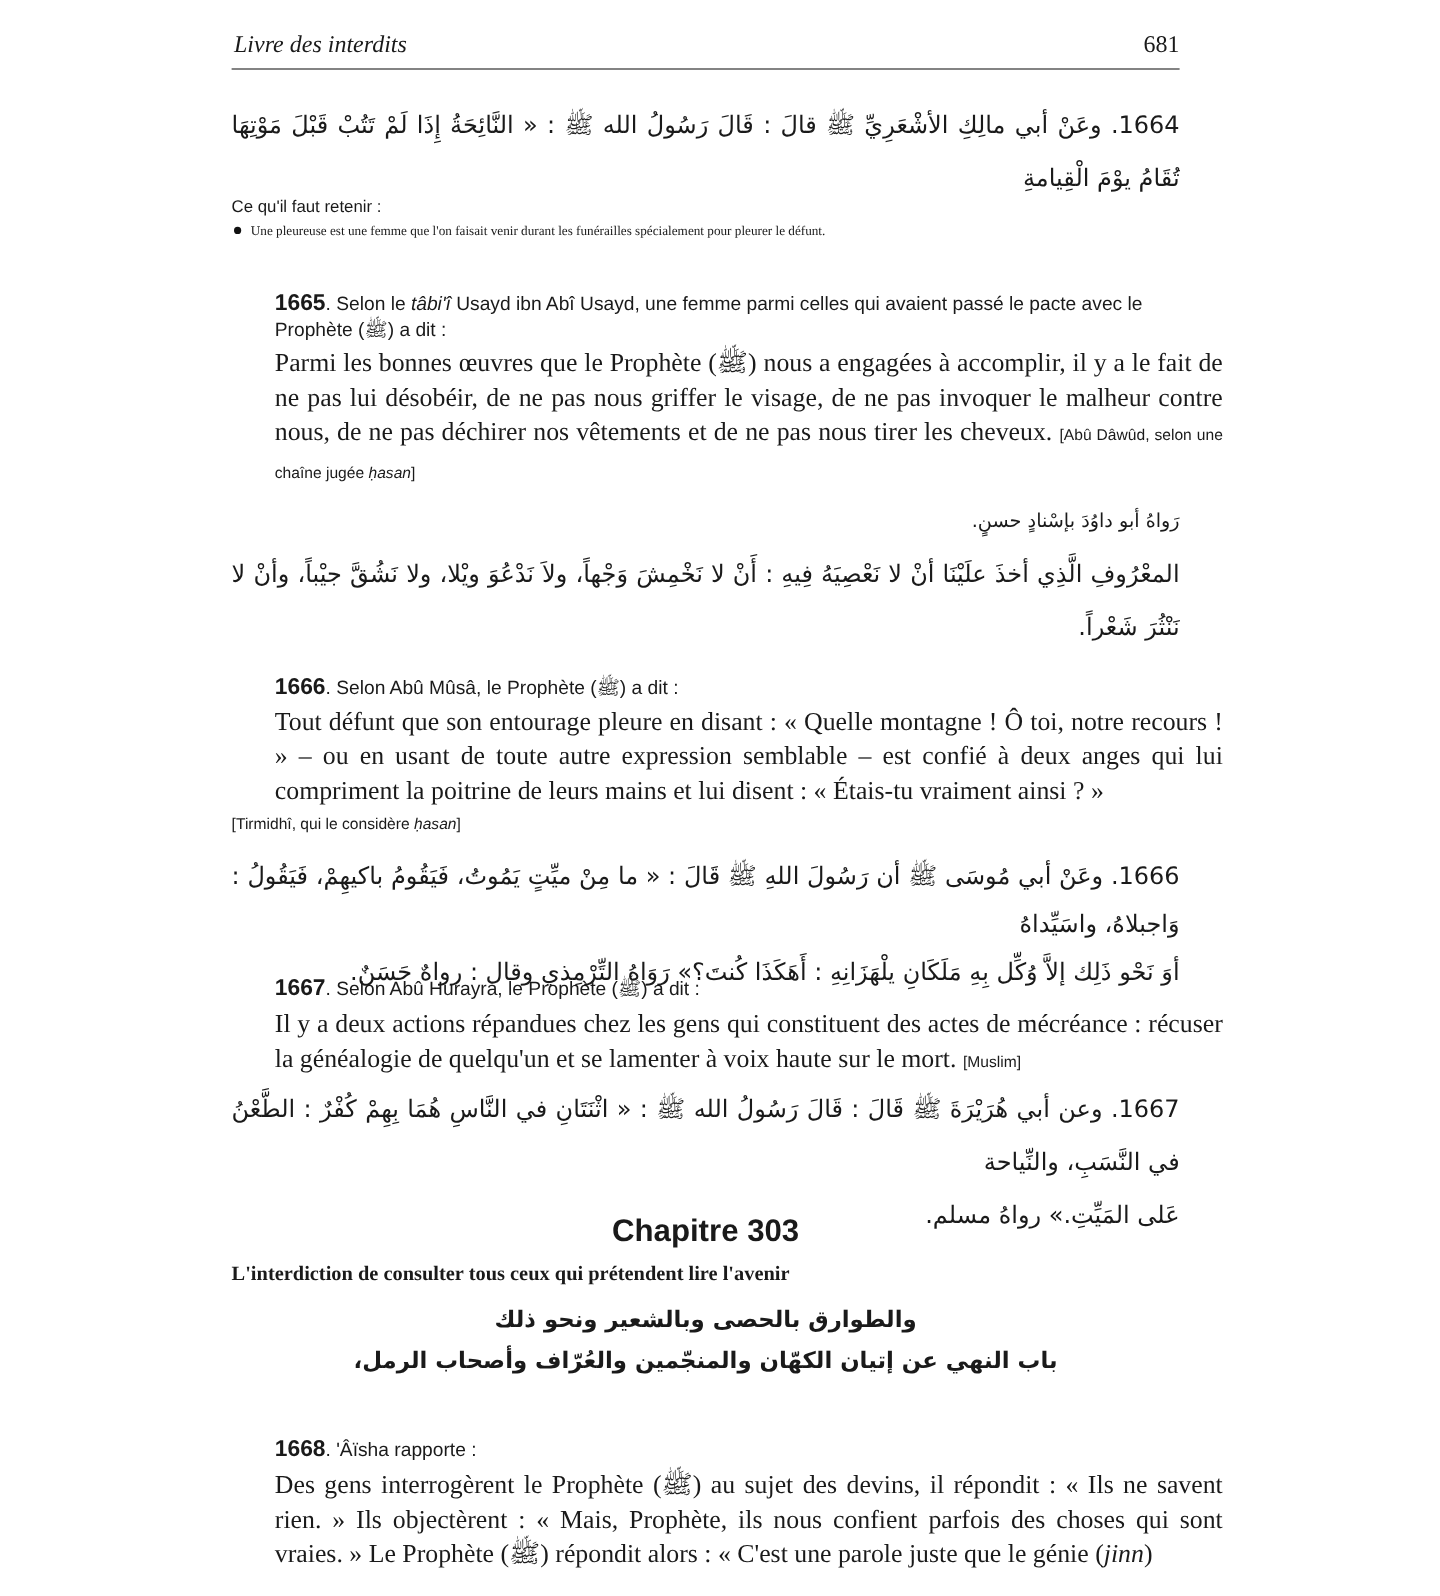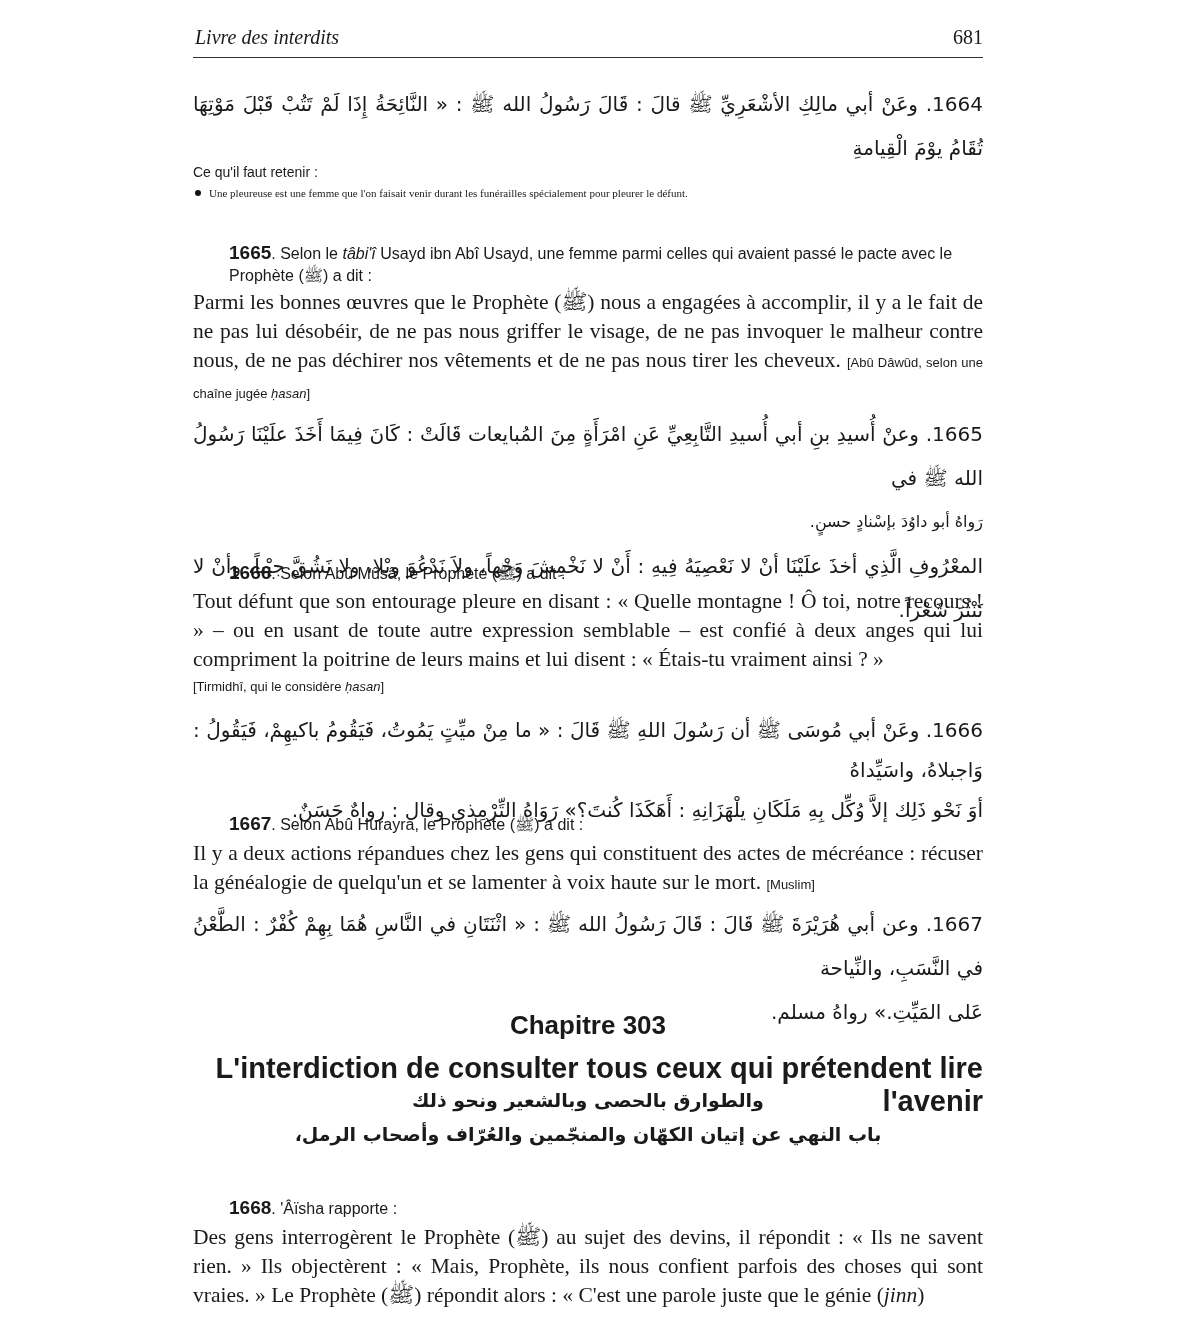--- a/index.html
+++ b/index.html
@@ -9,24 +9,24 @@
   .running-title { position: absolute; left: 2px; top: 2px; font-family: "Liberation Serif", serif; font-style: italic; font-size: 20px; }
   .page-number { position: absolute; right: 0; top: 2px; font-family: "Liberation Serif", serif; font-size: 20px; }
   .head-rule { position: absolute; left: 0; top: 57px; width: 790px; height: 0; border-top: 1.5px solid #333; }
   .block { position: absolute; left: 0; width: 790px; }
   .arabic { direction: rtl; text-align: justify; text-align-last: right; font-family: "DejaVu Sans", sans-serif; font-size: 20px; line-height: 44px; }
   .note-label { font-family: "Liberation Sans", sans-serif; font-size: 14px; }
   .note-bullet { font-family: "Liberation Serif", serif; font-size: 11px; }
   .bullet-dot { display: inline-block; width: 6px; height: 6px; border-radius: 50%; background: #111; margin: 0 8px 2px 2px; vertical-align: middle; }
   .hadith-intro { font-family: "Liberation Sans", sans-serif; font-size: 16px; line-height: 22px; margin-left: 36px; }
   .hadith-num { font-weight: bold; font-size: 19px; }
-  .fr { font-family: "Liberation Serif", serif; font-size: 21.5px; line-height: 29px; text-align: justify; }
+  .fr { font-family: "Liberation Serif", serif; font-size: 21.5px; line-height: 29px; text-align: justify; margin-left: 36px; }
   .ref { font-family: "Liberation Sans", sans-serif; font-size: 13px; }
   .chap-num { font-family: "Liberation Sans", sans-serif; font-weight: bold; font-size: 26px; text-align: center; }
-  .chap-title { font-family: Liberation Sans, sans-serif; font-weight: bold; font-size: 29px; text-align: right; }
+  .chap-title { font-family: Liberation Serif, serif; font-weight: bold; font-size: 17px; text-align: left; }
   .chap-arabic { direction: rtl; font-family: "DejaVu Sans", sans-serif; font-weight: bold; font-size: 19px; text-align: center; line-height: 34px; }
 </style>
 </head>
 <body>
 
 <div class="page">
 
   <div class="running-head">
     <span class="running-title">Livre des interdits</span>
     <span class="page-number">681</span>
@@ -42,21 +42,20 @@
   </div>
 
   <div class="block hadith-intro" style="top:242px;">
     <span class="hadith-num">1665</span><span>. Selon le </span><i>tâbi'î</i><span> Usayd ibn Abî Usayd, une femme parmi celles qui avaient passé le pacte avec le Prophète (ﷺ) a dit :</span>
   </div>
   <div class="block fr" style="top:288px;">
     <span>Parmi les bonnes œuvres que le Prophète (ﷺ) nous a engagées à accomplir, il y a le fait de ne pas lui désobéir, de ne pas nous griffer le visage, de ne pas invoquer le malheur contre nous, de ne pas déchirer nos vêtements et de ne pas nous tirer les cheveux.</span>
     <span class="ref"><span>[Abû Dâwûd, selon une chaîne jugée </span><i>ḥasan</i><span>]</span></span>
   </div>
   <div class="block arabic" style="top:412px;">
-    <div>1665. وعنْ أُسيدِ بنِ أبي أُسيدِ التَّابِعِيِّ عَنِ امْرَأَةٍ مِنَ المُبايعات قَالَتْ : كَانَ فِيمَا أَخَذَ علَيْنَا رَسُولُ الله ﷺ في</div>
     <div style="text-align:right; font-size:16px;">رَواهُ أبو داوُدَ بإسْنادٍ حسنٍ.</div>
     <div>المعْرُوفِ الَّذِي أخذَ علَيْنَا أنْ لا نَعْصِيَهُ فِيهِ : أَنْ لا نَخْمِشَ وَجْهاً، ولاَ نَدْعُوَ ويْلا، ولا نَشُقَّ جيْباً، وأنْ لا نَنْثُرَ شَعْراً.</div>
   </div>
 
   <div class="block hadith-intro" style="top:562px;">
     <span class="hadith-num">1666</span><span>. Selon Abû Mûsâ, le Prophète (ﷺ) a dit :</span>
   </div>
   <div class="block fr" style="top:587px;">
     <span>Tout défunt que son entourage pleure en disant : « Quelle montagne ! Ô toi, notre recours ! » – ou en usant de toute autre expression semblable – est confié à deux anges qui lui compriment la poitrine de leurs mains et lui disent : « Étais-tu vraiment ainsi ? »</span>
   </div>

